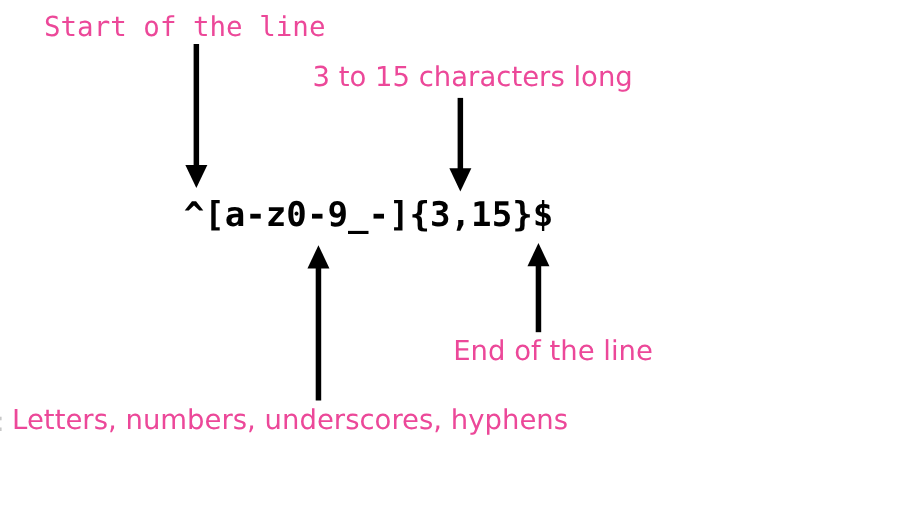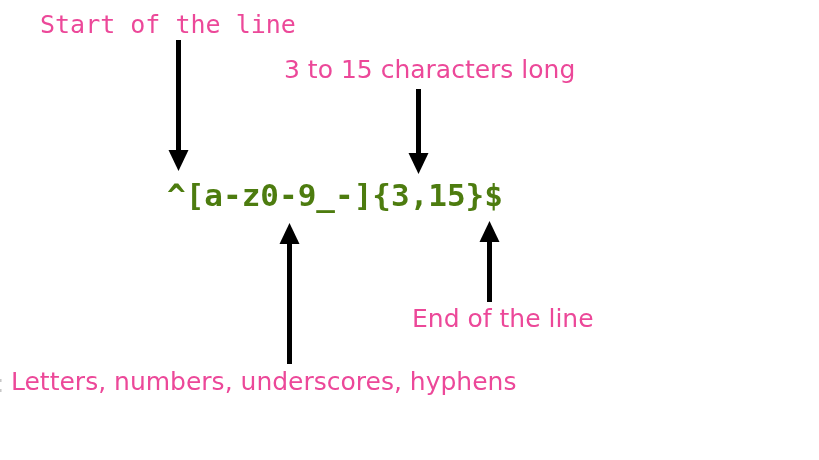--- a/index.html
+++ b/index.html
@@ -34,21 +34,21 @@
     font-size: 25px;
   }
   
   #regex-pattern {
     position: absolute;
     left: 167px;
     top: 178px;
     font-family: "DejaVu Sans Mono", monospace;
     font-size: 31px;
     font-weight: bold;
-    color: #4d7c0f;
+    color: #000000;
     white-space: pre;
     line-height: 1.15;
   }
   
   .arrow {
     position: absolute;
   }
   .arrow svg {
     display: block;
     overflow: visible;

